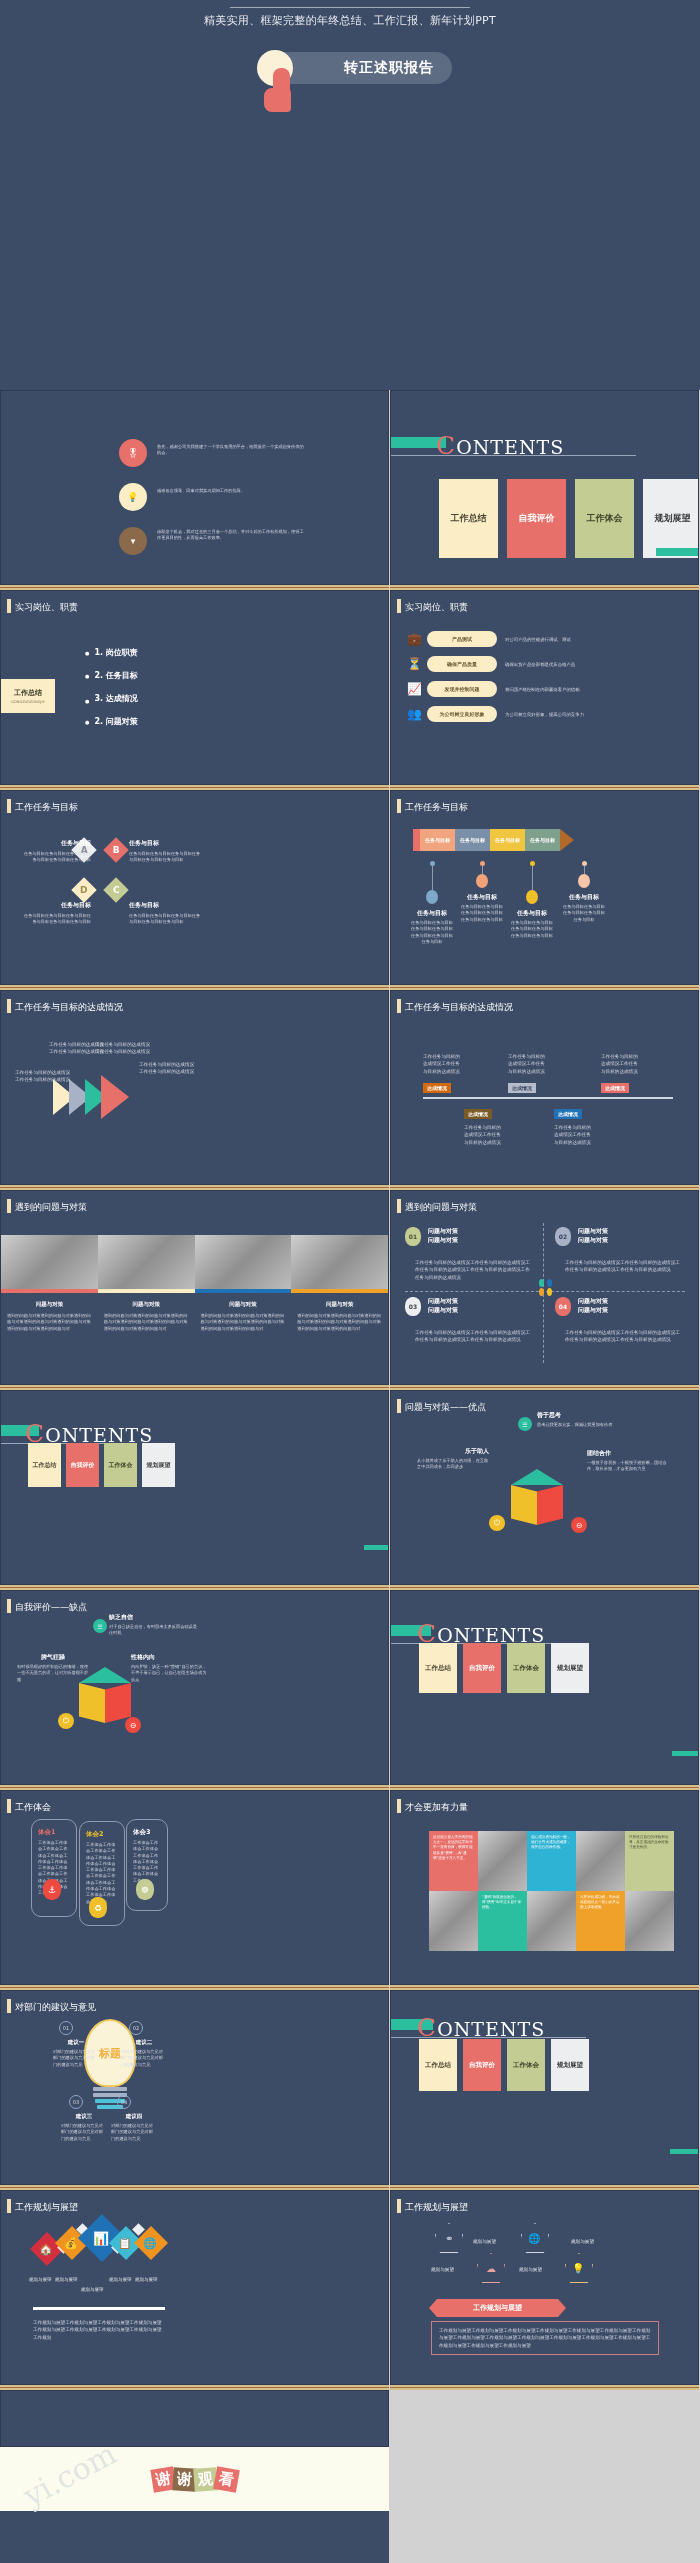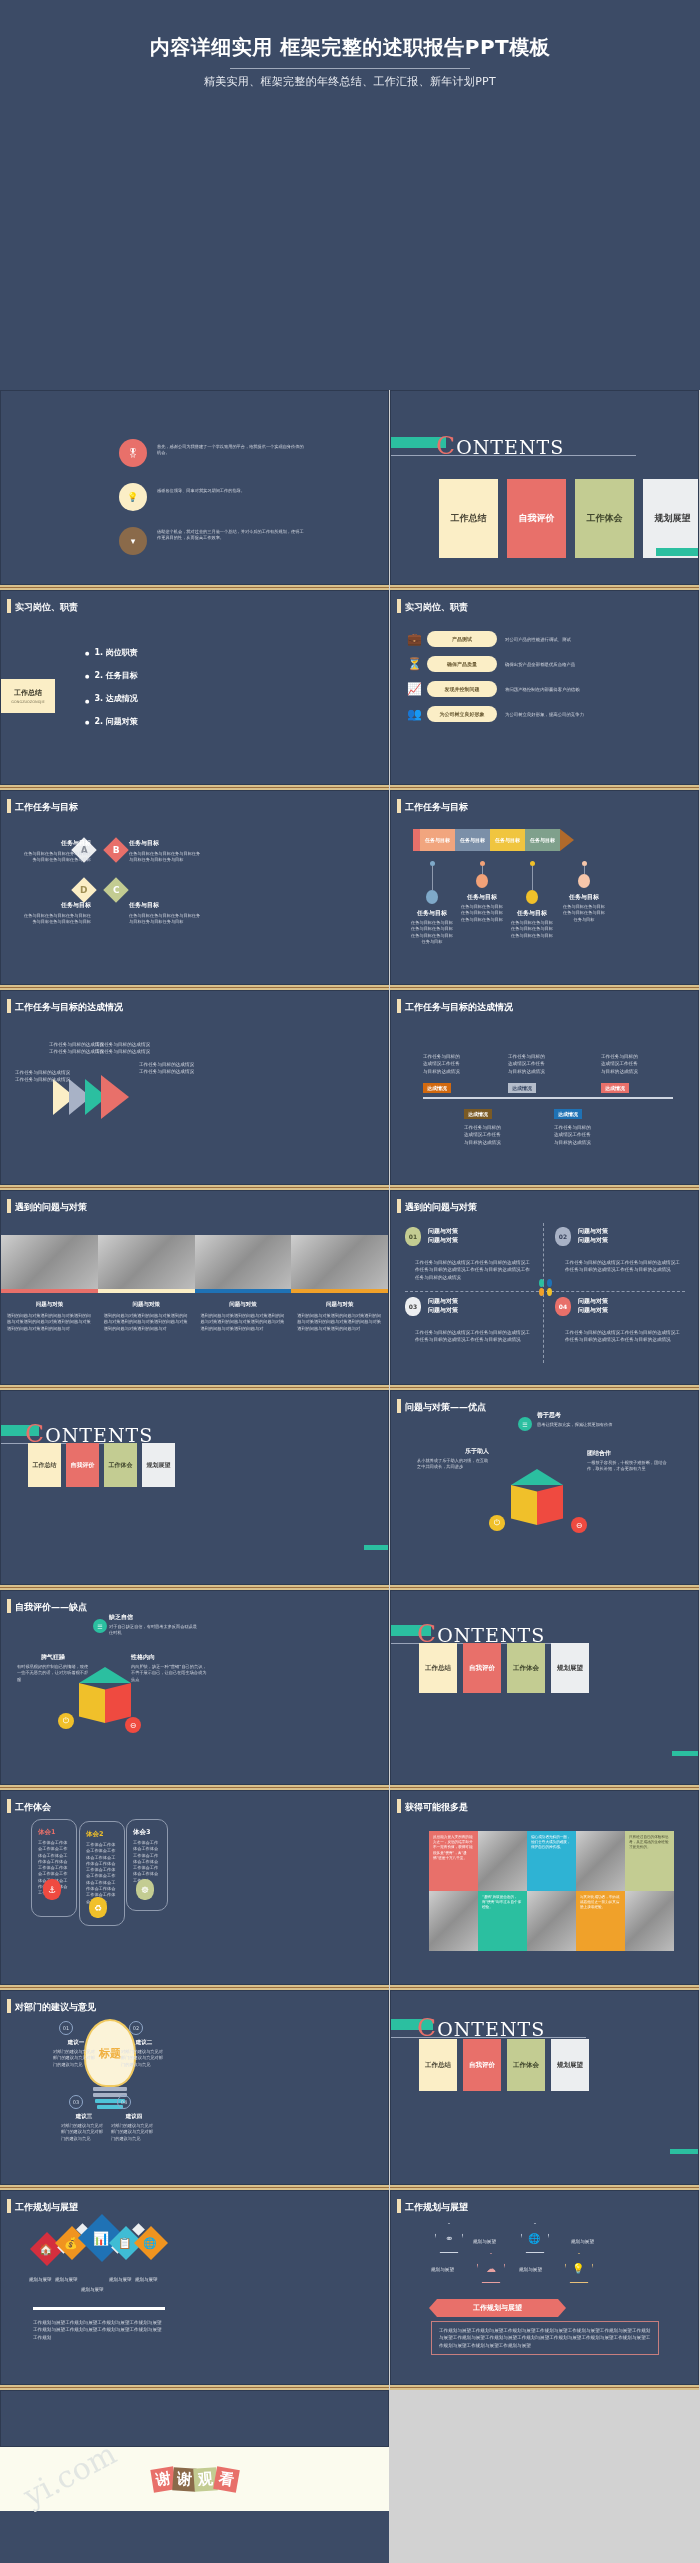--- a/index.html
+++ b/index.html
@@ -46,21 +46,21 @@
     background:#3c4b66; position:relative; overflow:hidden;
     border:1px solid #2e3a50;
   }
   .slide.l { width:389px; height:195px; }
   .slide.r { width:309px; height:195px; }
   .gap-l { width:389px; height:5px; background:#9c6f3f;
            border-top:2px solid #d9c08b; border-bottom:2px solid #d9c08b; }
   .gap-r { width:309px; height:5px; background:#9c6f3f;
            border-top:2px solid #d9c08b; border-bottom:2px solid #d9c08b; }
 
-  .stitle { position:absolute; left:14px; top:10px; color:#fff; font-size:9px; font-weight:bold; }
+  .stitle { position:absolute; left:14px; top:10px; color:#fff; font-size:9px; font-weight:normal; }
   .stitle:before { content:""; position:absolute; left:-8px; top:-2px; width:4px; height:14px;
     background:#f3e0b6; }
 
   
   .c-head { position:absolute; left:0; top:40px; width:100%; }
   .c-bar { position:absolute; left:0; top:6px; width:55px; height:11px; background:#2bbfa0; }
   .c-word { position:absolute; left:45px; top:0px; font-size:19px; color:#fff;
             font-family:"DejaVu Serif","Liberation Serif",serif; letter-spacing:1px; }
   .c-word b { color:#e8706a; font-size:25px; font-weight:normal; }
   .c-line { position:absolute; left:0; top:24px; width:245px; height:1px; background:#9aa5ba; }
@@ -91,23 +91,27 @@
         font-family:"DejaVu Serif","Liberation Serif",serif; transform:rotate(-28deg);
         pointer-events:none; }
   .bottom-fill { width:389px; background:#3c4b66; }
 </style>
 </head>
 <body>
 
 <div class="page">
 
   <div class="hero">
-    <div class="hero-title">内容详细实用 框架完整的述职报告PPT模板</div>
     <div class="hero-rule"></div>
     <div class="hero-sub">精美实用、框架完整的年终总结、工作汇报、新年计划PPT</div>
+    <div class="hero-btn-wrap">
+      <div class="hero-btn">转正述职报告</div>
+      <div class="hero-dot"></div>
+      <div class="hand"></div>
+    </div>
   </div>
 
   <div class="grid">
 
     <div class="cell">
       <div class="slide l">
         <div style="position:absolute;left:118px;top:48px;">
           <div style="display:flex;align-items:flex-start;margin-bottom:16px;">
             <div class="circ" style="width:28px;height:28px;background:#e8706a;flex:0 0 28px;">🎖</div>
             <div class="txt" style="width:150px;margin-left:10px;margin-top:5px;">首先，感谢公司为我搭建了一个学以致用的平台，给我提供一个实现自身价值的机会。</div>
@@ -595,21 +599,21 @@
           <div style="font-size:6.5px;font-weight:bold;color:#fff;">体会3</div>
           <div class="txt" style="margin-top:3px;">工作体会工作体会工作体会工作体会工作体会工作体会工作体会工作体会工作体会工作体会</div>
         </div>
         <div style="position:absolute;left:135px;top:88px;width:18px;height:21px;border-radius:45%;background:#c3cc92;display:flex;align-items:center;justify-content:center;color:#fff;font-size:9px;">☸</div>
       </div>
       <div class="gap-l"></div>
     </div>
 
     <div class="cell">
       <div class="slide r">
-        <div class="stitle">获得可能很多是</div>
+        <div class="stitle">才会更加有力量</div>
         <div style="position:absolute;left:38px;top:40px;display:grid;grid-template-columns:repeat(5,49px);grid-template-rows:60px 60px;">
           <div style="background:#e8706a;padding:4px;font-size:3.6px;color:#fff;line-height:1.45;"><span>反思能力是人类所有的能力之一，反思的结果却并不一定有价值，获得可能很多是"懊悔"，离"遗憾"还差十万八千里。</span></div>
           <div class="photo"></div>
           <div style="background:#2eb3d4;padding:4px;font-size:3.6px;color:#fff;line-height:1.45;"><span>偏心成功者光鲜的一面，他们会尊大成功的难度，保护自己的挫伤感。</span></div>
           <div class="photo"></div>
           <div style="background:#c3cc92;padding:4px;font-size:3.6px;color:#474b30;line-height:1.45;"><span>只有经过自己的体验和思考，真正成熟的生命经验才是无价的。</span></div>
 
           <div class="photo"></div>
           <div style="background:#2bbfa0;padding:4px;font-size:3.6px;color:#fff;line-height:1.45;"><span>"遗憾"后该是营造的，而"懊悔"却不过来自个体经验。</span></div>
           <div class="photo"></div>

